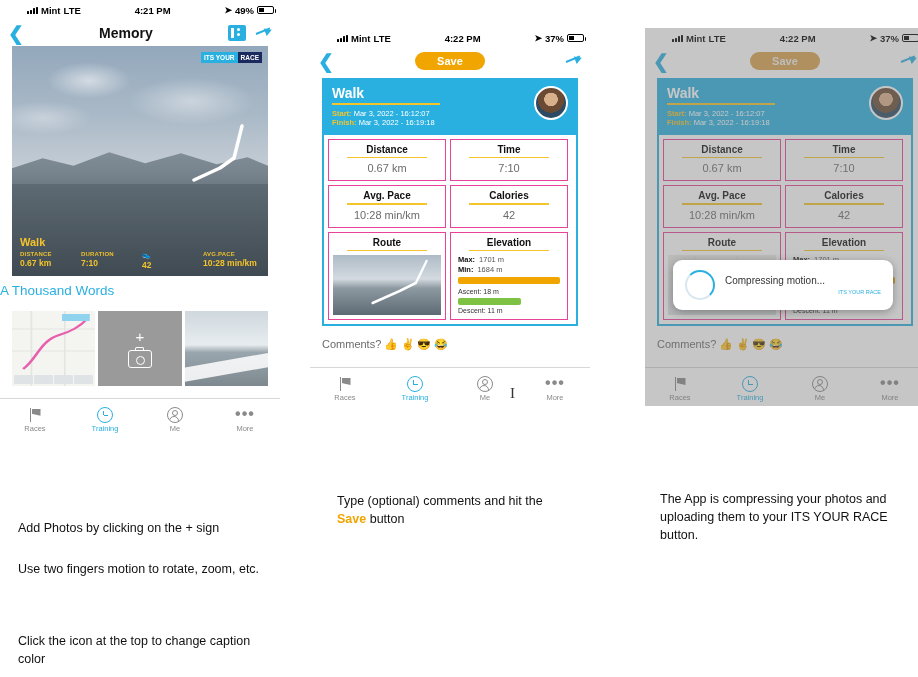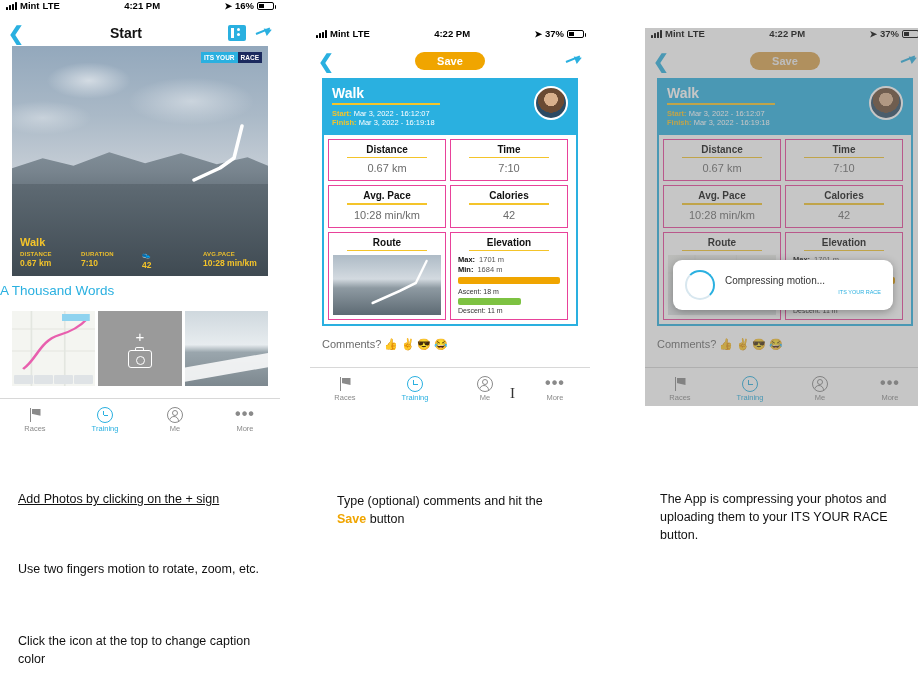--- a/index.html
+++ b/index.html
@@ -11,23 +11,23 @@
     overflow:hidden;
     position:relative;
   }
   .panel{position:absolute;top:0;}
   .p1{left:0;width:280px;}
   .p2{left:310px;width:280px;}
   .p3{left:645px;width:280px;}
 
   
   .statusbar{
-    height:20px;display:flex;align-items:flex-start;
+    height:20px;display:flex;align-items:center;
     font-size:9.5px;font-weight:bold;color:#000;
-    padding:0 6px;box-sizing:border-box;
+    padding:0 6px;box-sizing:border-box;margin-left:21px;
   }
   .sb-left{display:flex;align-items:center;gap:3px;}
   .sb-bars{display:inline-flex;align-items:flex-end;gap:1px;height:8px;}
   .sb-bars i{display:block;width:2px;background:#000;border-radius:.5px;}
   .sb-bars i:nth-child(1){height:3px}
   .sb-bars i:nth-child(2){height:4.5px}
   .sb-bars i:nth-child(3){height:6px}
   .sb-bars i:nth-child(4){height:7.5px}
   .sb-center{flex:1;text-align:center;}
   .sb-right{display:flex;align-items:center;gap:3px;}
@@ -238,21 +238,21 @@
     width:26px;height:26px;border-radius:50%;
     border:2.5px solid #d8e7ef;border-top-color:#2ab0e0;border-right-color:#2ab0e0;
   }
   .toast-txt{font-size:10px;color:#333;}
   .toast-sub{font-size:5.5px;color:#2ab0e0;text-align:right;margin-top:3px;}
 
   
   .desc{
     font-size:12.5px;line-height:1.45;color:#111;
   }
-  .d1a{position:absolute;left:18px;top:490px;width:250px;text-decoration:underline;}
+  .d1a{position:absolute;left:18px;top:519px;width:250px;}
   .d1b{position:absolute;left:18px;top:560px;width:250px;}
   .d1c{position:absolute;left:18px;top:632px;width:250px;}
   .d2{position:absolute;left:337px;top:492px;width:230px;}
   .d3{position:absolute;left:660px;top:490px;width:250px;}
   .amber{color:#f0a500;font-weight:bold;}
 </style>
 </head>
 <body>
 
 <div class="panel p1">
@@ -264,30 +264,30 @@
           <i></i>
           <i></i>
           <i></i>
         </span>
       <span>Mint</span>
       <span>LTE</span>
     </div>
     <div class="sb-center">4:21 PM</div>
     <div class="sb-right">
       <span class="loc-arrow">➤</span>
-      <span>16%</span>
+      <span>49%</span>
       <span class="battery">
           <span style="width:38%"></span>
         </span>
     </div>
   </div>
 
   <div class="navbar">
     <div class="chev-back">❮</div>
-    <div class="nav-title">Start</div>
+    <div class="nav-title">Memory</div>
     <div class="nav-right">
       <span class="palette-icon"></span>
       <span class="share-icon"></span>
     </div>
   </div>
 
   <div class="hero">
     <div class="hero-clouds"></div>
     <div class="hero-ridge"></div>
     <div class="hero-ground"></div>

